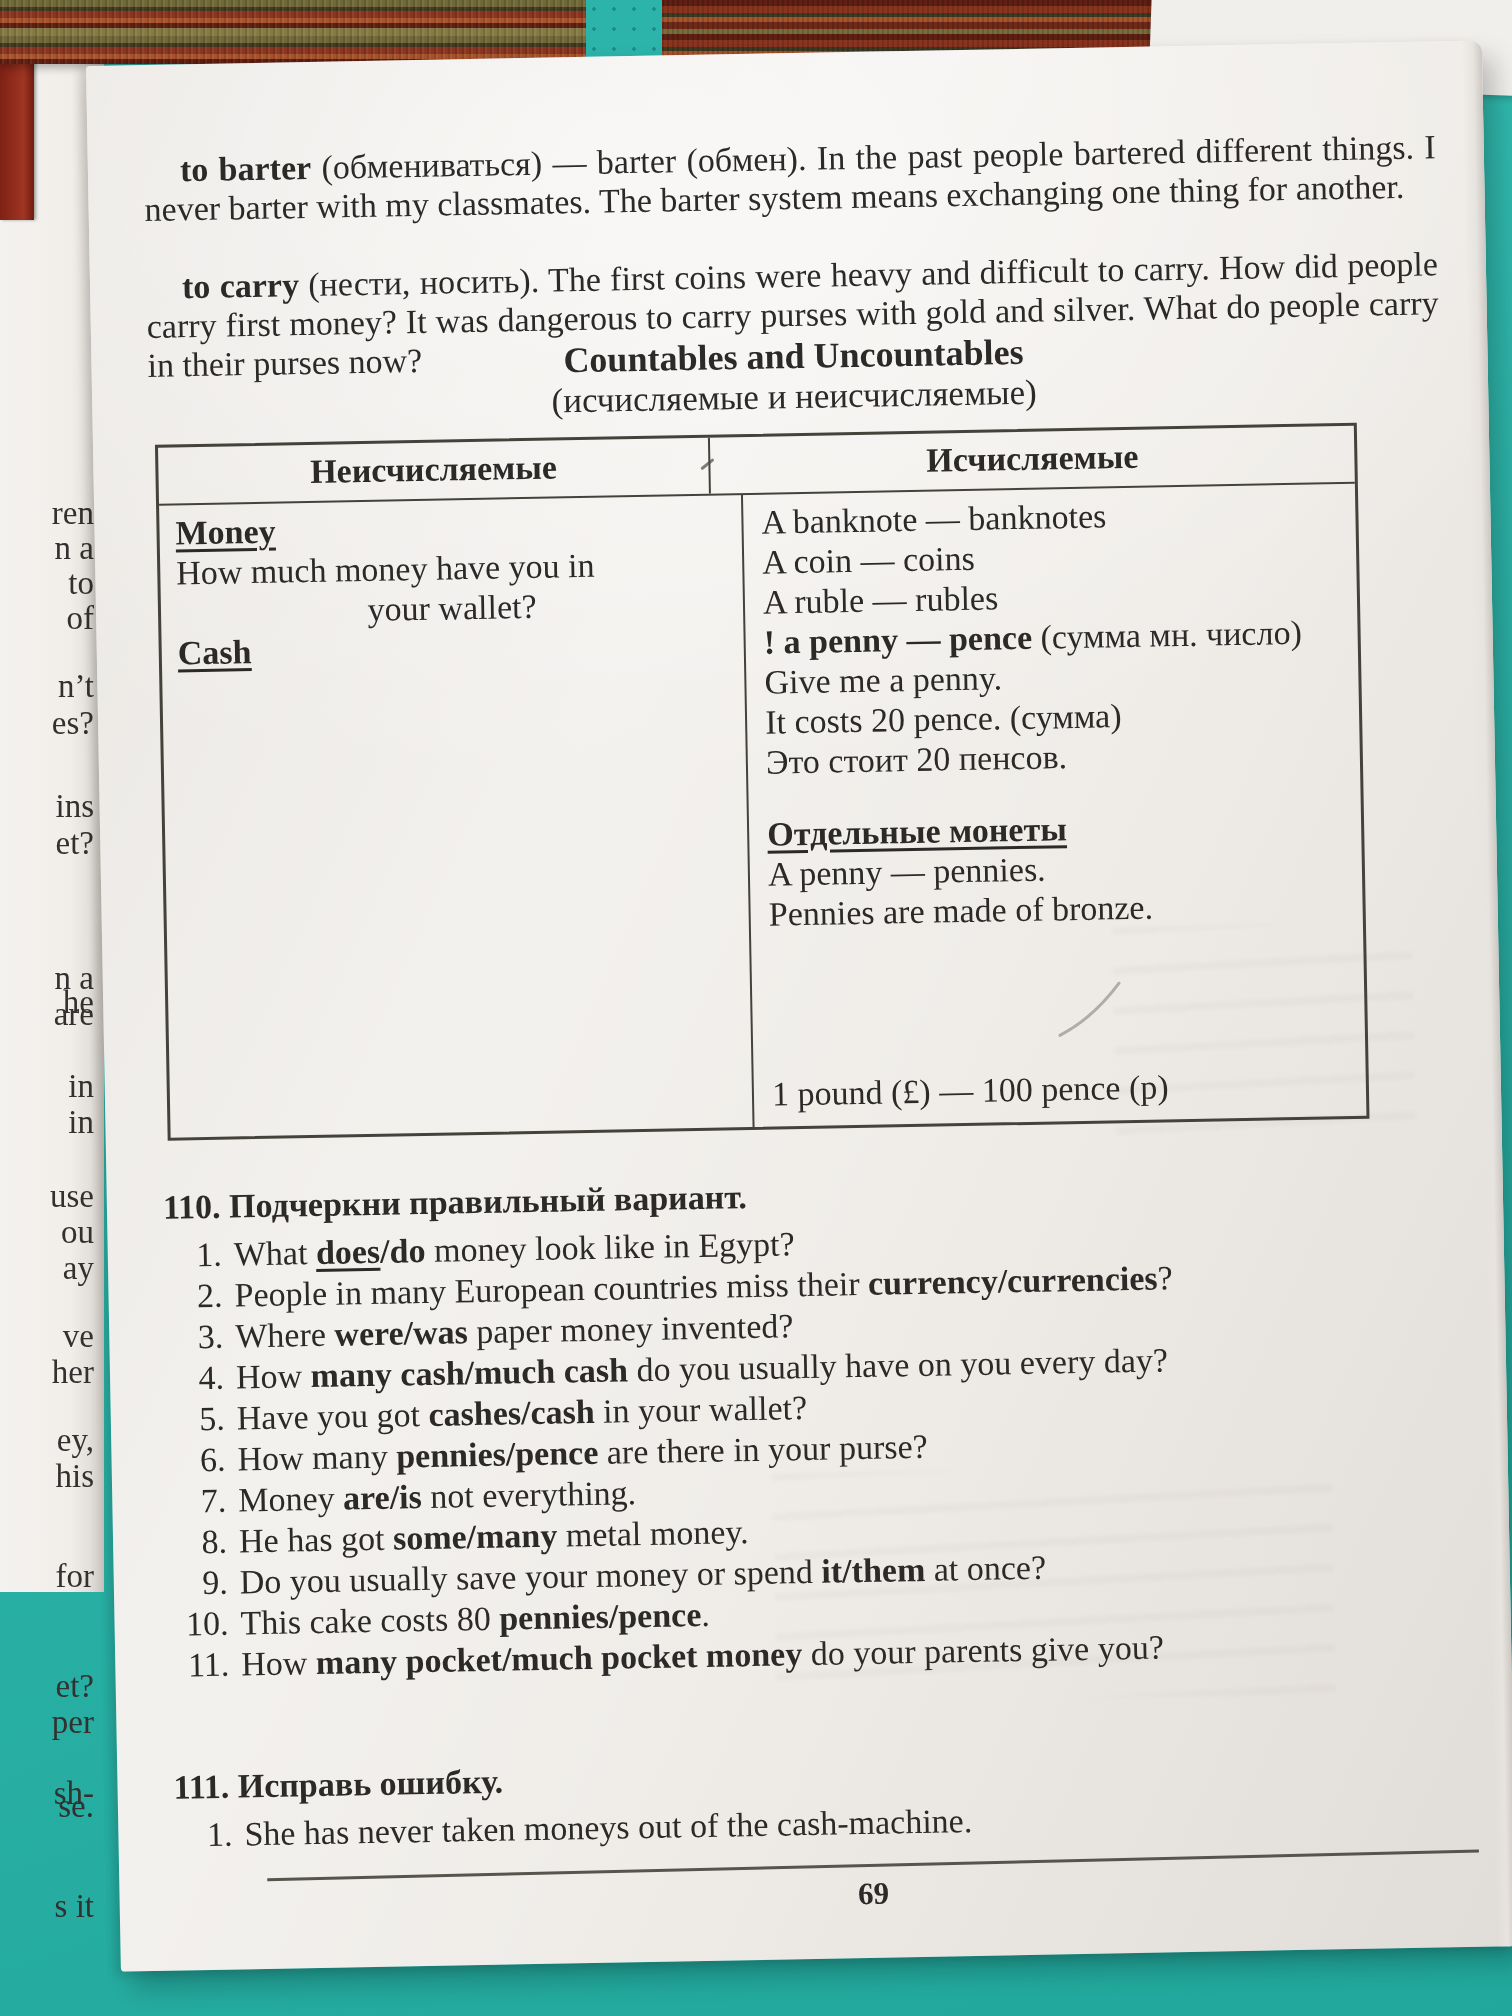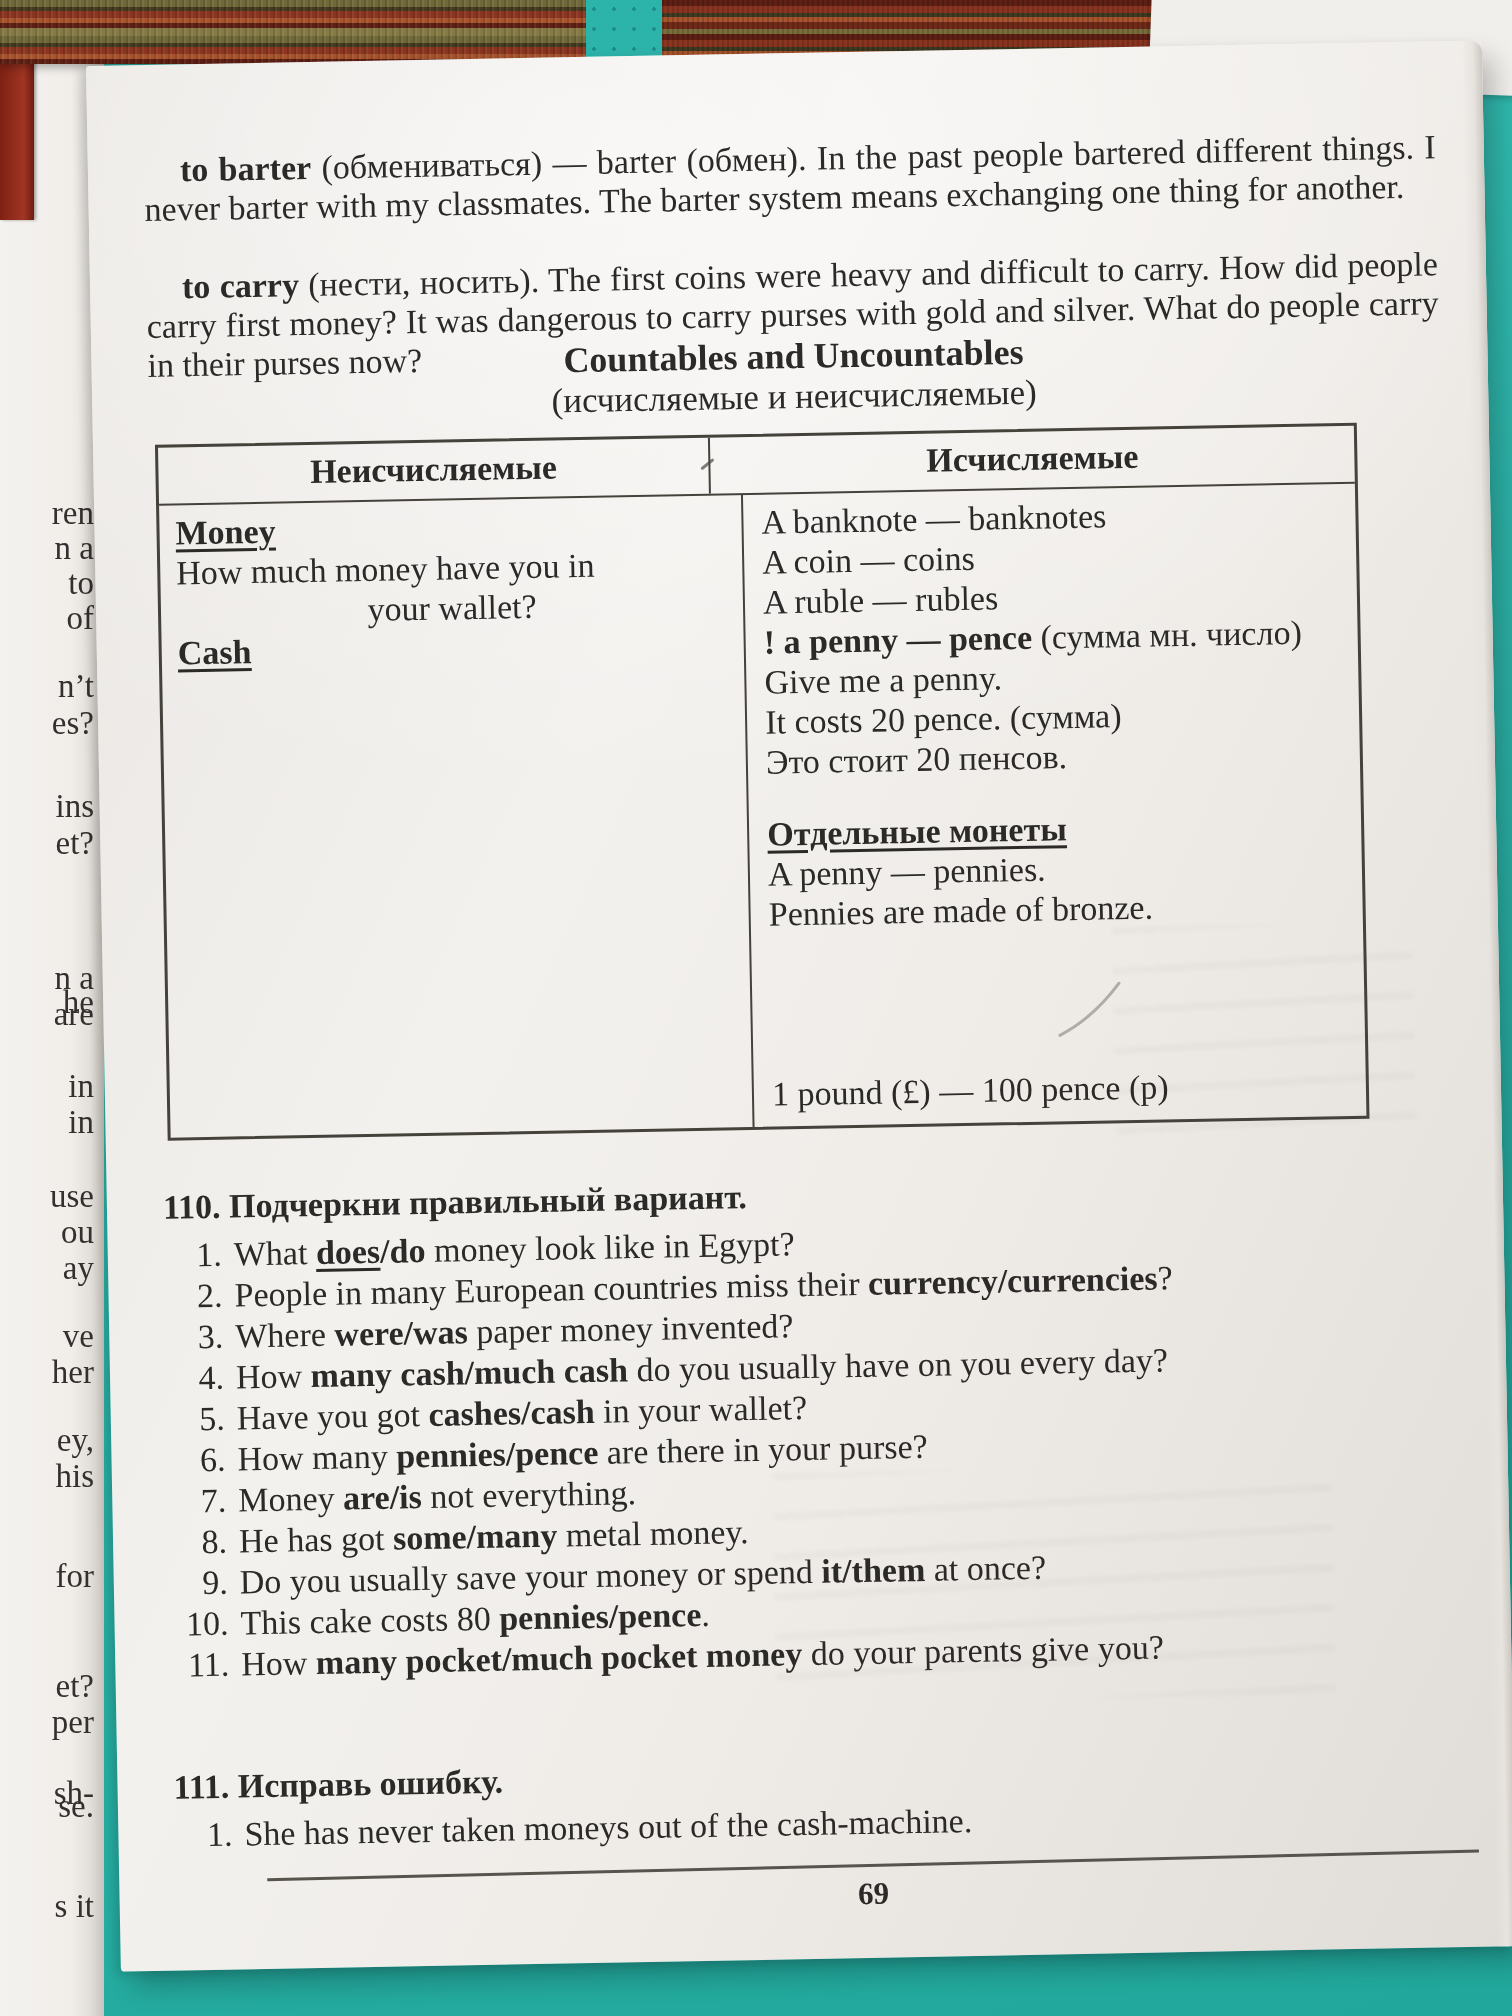--- a/index.html
+++ b/index.html
@@ -25,21 +25,21 @@
       #6f2a18 22px 29px,#7a6d3c 29px 34px);}
   .fabric2 .weave2{position:absolute;inset:0;
     background:repeating-linear-gradient(90deg,rgba(0,0,0,.14) 0 2px,transparent 2px 5px);}
 
   
   .paper-corner{position:absolute;left:1152px;top:-6px;width:370px;height:102px;
     background:#f1efec;transform:rotate(2deg);transform-origin:top right;
     box-shadow:0 3px 6px rgba(0,0,0,.2);}
 
   
-  .left-stack{position:absolute;left:0;top:48px;width:104px;height:1968px;
+  .left-stack{position:absolute;left:0;top:48px;width:104px;height:1544px;
     background:linear-gradient(90deg,#f4f2ef 0%,#f1eeea 68%,#e3dfda 86%,#c9c4be 100%);}
   .left-stack .frag{position:absolute;right:10px;font-size:33px;line-height:36px;
     color:#33312f;white-space:nowrap;}
   .red-cover{position:absolute;left:0;top:52px;width:34px;height:168px;
     background:linear-gradient(90deg,#7e2114,#a03523 70%,#6e1b10);
     box-shadow:2px 0 3px rgba(0,0,0,.35);}
 
   
   .page{position:absolute;left:86px;top:66px;width:1396px;height:1906px;
     background:linear-gradient(115deg,#e9e6e2 0%,#f3f1ee 35%,#efece8 60%,#e0dcd8 100%);

